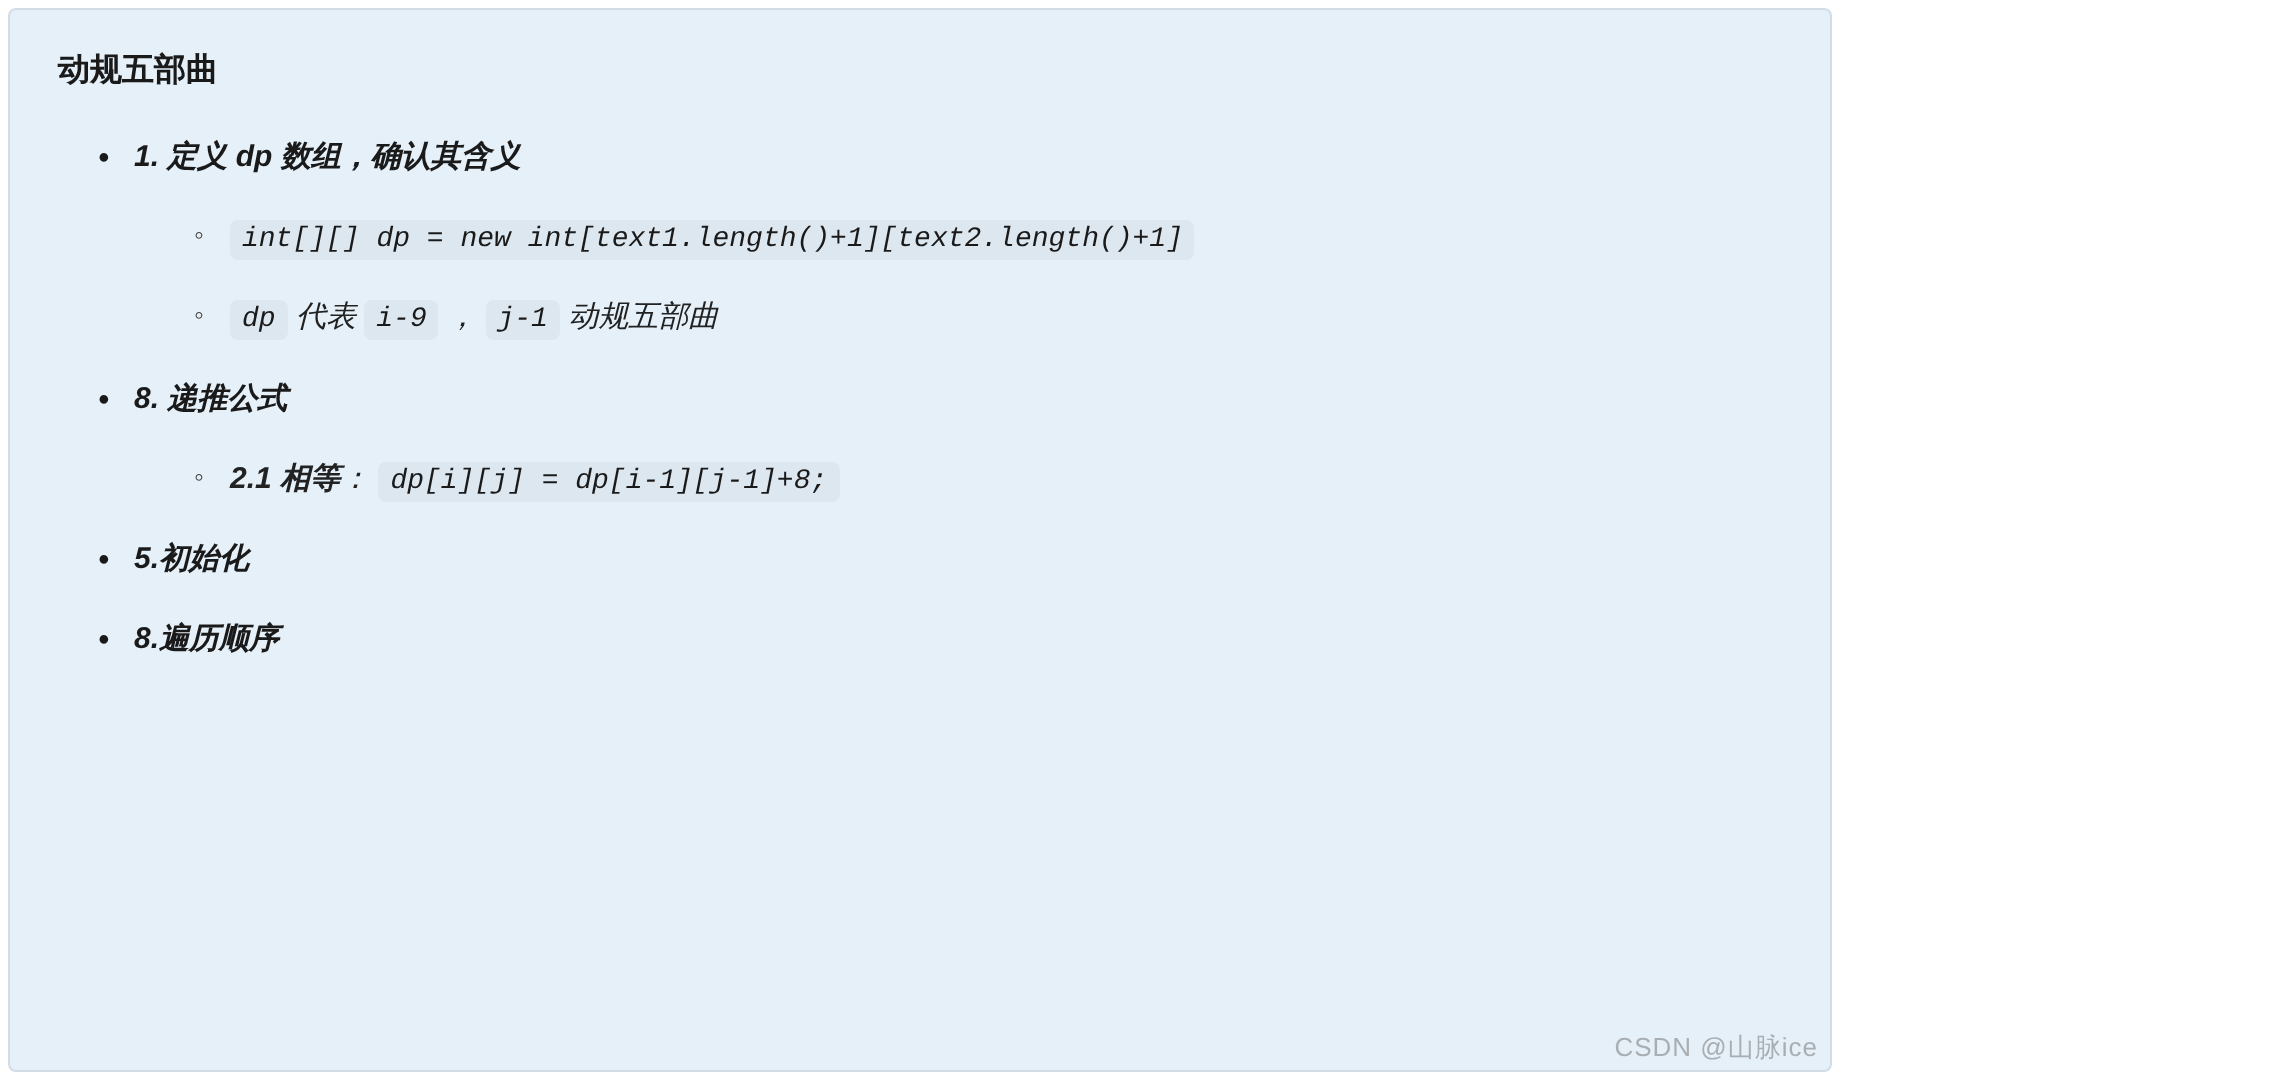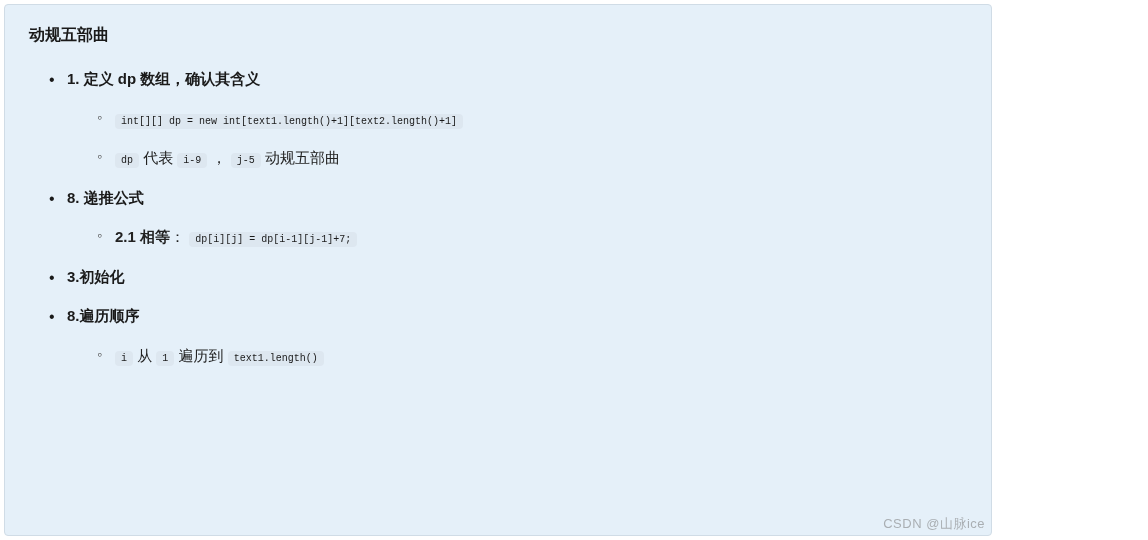--- a/index.html
+++ b/index.html
@@ -10,41 +10,42 @@
     body {
       font-family: -apple-system, BlinkMacSystemFont, "Segoe UI", "PingFang SC", "Microsoft YaHei", sans-serif;
       background: #ffffff;
       padding: 4px;
     }
     .container {
       background: #e5f0f9;
       border: 1px solid #d0dce6;
       border-radius: 4px;
       padding: 20px 24px 24px 24px;
-      width: 988px;
+      width: 912px;
       height: 532px;
       position: relative;
     }
     .title {
       font-weight: 700;
       font-size: 16px;
       color: #1a1a1a;
       margin-bottom: 20px;
     }
     ul.level1 {
       list-style: none;
       padding-left: 20px;
     }
     ul.level1 > li {
       position: relative;
       padding-left: 18px;
       margin-bottom: 14px;
       font-size: 15px;
       color: #1a1a1a;
       line-height: 1.7;
+      font-style: italic;
     }
     ul.level1 > li::before {
       content: "•";
       position: absolute;
       left: 0;
       top: 0;
       font-size: 16px;
       color: #1a1a1a;
     }
     ul.level1 > li > .heading {
@@ -76,21 +77,21 @@
     }
     .bold {
       font-weight: 700;
       text-align: right;
     }
     code {
       font-family: "SFMono-Regular", Consolas, "Liberation Mono", Menlo, monospace;
       background: #dde7f0;
       padding: 2px 6px;
       border-radius: 4px;
-      font-size: 10px;
+      font-size: 14px;
       color: #1a1a1a;
     }
     .watermark {
       position: absolute;
       right: 6px;
       bottom: 2px;
       font-size: 13px;
       color: rgba(120,120,120,0.55);
       letter-spacing: 0.5px;
       text-align: right;
@@ -104,43 +105,40 @@
 
   <ul class="level1">
 
     <li>
       <span class="heading">1. 定义 dp 数组，确认其含义</span>
       <ul class="level2">
         <li>
           <code>int[][] dp = new int[text1.length()+1][text2.length()+1]</code>
         </li>
         <li>
-          <code>dp</code><span> 代表 </span><code>i-9</code><span> ， </span><code>j-5</code><span> 动规五部曲</span>
+          <code>dp</code><span> 代表 </span><code>i-9</code><span> ， </span><code>j-1</code><span> 动规五部曲</span>
         </li>
       </ul>
     </li>
 
     <li>
       <span class="heading">8. 递推公式</span>
       <ul class="level2">
         <li>
-          <span class="bold">2.1 相等</span><span>：</span> <code>dp[i][j] = dp[i-1][j-1]+7;</code>
+          <span class="bold">2.1 相等</span><span>：</span> <code>dp[i][j] = dp[i-1][j-1]+8;</code>
         </li>
       </ul>
     </li>
 
     <li>
-      <span class="heading">3.初始化</span>
+      <span class="heading">5.初始化</span>
     </li>
 
     <li>
       <span class="heading">8.遍历顺序</span>
       <ul class="level2">
-        <li>
-          <code>i</code><span> 从 </span><code>1</code><span> 遍历到 </span><code>text1.length()</code>
-        </li>
       </ul>
     </li>
 
   </ul>
 
   <div class="watermark">CSDN @山脉ice</div>
 </div>
 
 </body></html>

